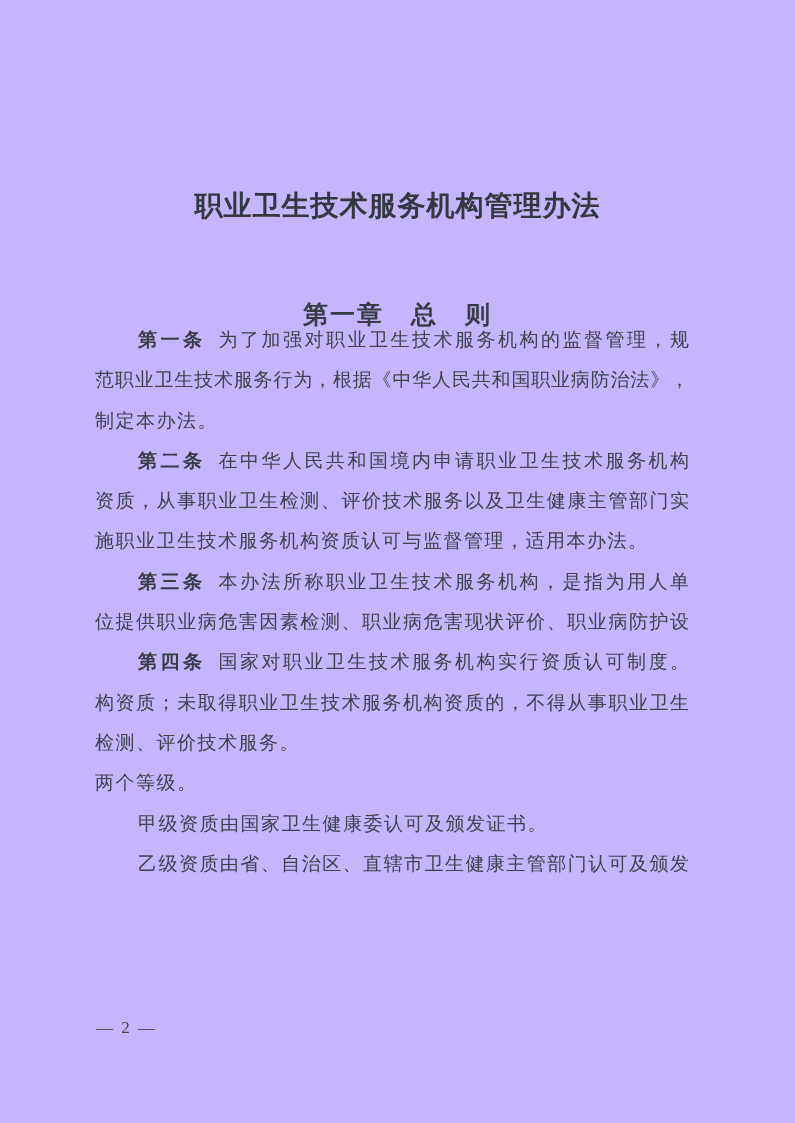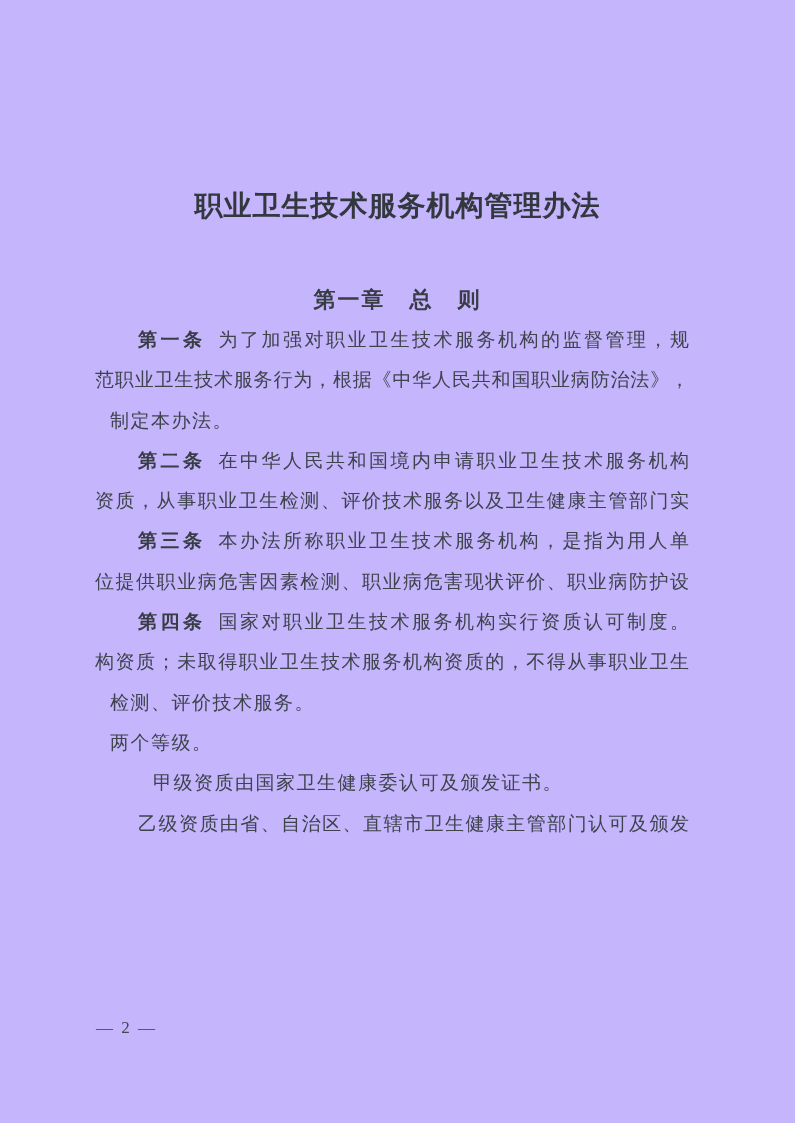--- a/index.html
+++ b/index.html
@@ -19,27 +19,27 @@
     right: 0;
     text-align: center;
     font-family: "Liberation Sans", sans-serif;
     font-weight: 700;
     font-size: 28px;
     letter-spacing: 1px;
     color: #33373e;
   }
   .chapter-heading {
     position: absolute;
-    top: 285px;
+    top: 298px;
     left: 0;
     right: 0;
     text-align: center;
     font-family: "Liberation Sans", sans-serif;
     font-weight: 700;
-    font-size: 22px;
+    font-size: 25px;
     letter-spacing: 2px;
     color: #383c44;
   }
   .doc-body {
     position: absolute;
     top: 320px;
     left: 95px;
     width: 594px;
   }
   .line {
@@ -49,21 +49,21 @@
     color: #3e434c;
     white-space: nowrap;
   }
   .line.indent { padding-left: 43px; }
   .line.full {
     white-space: normal;
     text-align: justify;
     text-align-last: justify;
     text-justify: inter-character;
   }
-  .line:not(.full) { letter-spacing: 1.5px; margin-left: 15px; }
+  .line:not(.full) { letter-spacing: 1.5px; }
   .lead {
     font-family: Liberation Sans, sans-serif;
     font-weight: 700;
     color: #383c44;
     letter-spacing: 1px;
     margin-right: 13px;
   }
   .page-number {
     position: absolute;
     top: 1018px;
@@ -80,20 +80,21 @@
   <div class="doc-title">职业卫生技术服务机构管理办法</div>
 
   <div class="chapter-heading">第一章　总　则</div>
 
   <div class="doc-body">
       <div class="line indent full"><b class="lead">第一条</b><span>为了加强对职业卫生技术服务机构的监督管理，规</span></div>
       <div class="line full"><span>范职业卫生技术服务行为，根据《中华人民共和国职业病防治法》，</span></div>
       <div class="line"><span>制定本办法。</span></div>
       <div class="line indent full"><b class="lead">第二条</b><span>在中华人民共和国境内申请职业卫生技术服务机构</span></div>
       <div class="line full"><span>资质，从事职业卫生检测、评价技术服务以及卫生健康主管部门实</span></div>
+      <div class="line"><span>施职业卫生技术服务机构资质认可与监督管理，适用本办法。</span></div>
       <div class="line indent full"><b class="lead">第三条</b><span>本办法所称职业卫生技术服务机构，是指为用人单</span></div>
       <div class="line full"><span>位提供职业病危害因素检测、职业病危害现状评价、职业病防护设</span></div>
       <div class="line indent full"><b class="lead">第四条</b><span>国家对职业卫生技术服务机构实行资质认可制度。</span></div>
       <div class="line full"><span>构资质；未取得职业卫生技术服务机构资质的，不得从事职业卫生</span></div>
       <div class="line"><span>检测、评价技术服务。</span></div>
       <div class="line"><span>两个等级。</span></div>
       <div class="line indent"><span>甲级资质由国家卫生健康委认可及颁发证书。</span></div>
       <div class="line indent full"><span>乙级资质由省、自治区、直辖市卫生健康主管部门认可及颁发</span></div>
     </div>
 

